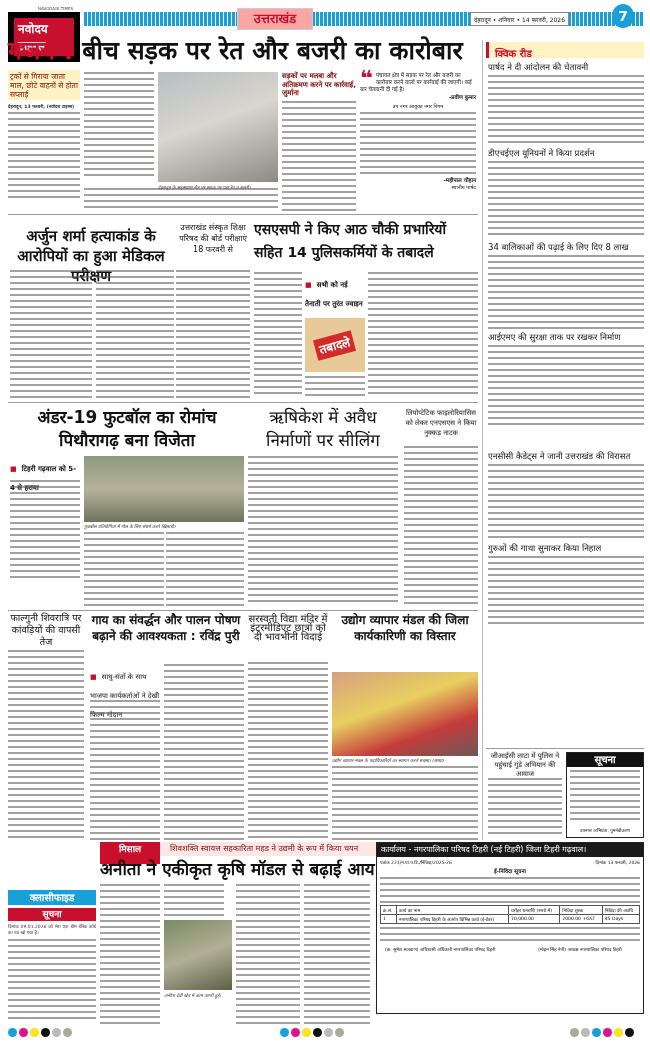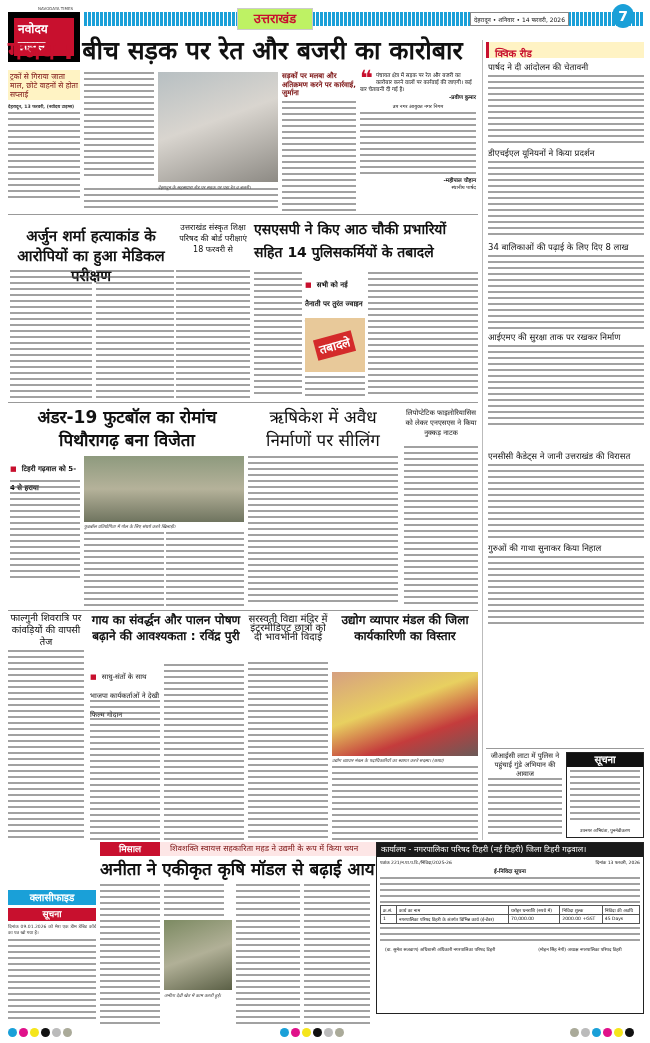--- a/index.html
+++ b/index.html
@@ -3,21 +3,21 @@
 <meta charset="utf-8">
 <style>
   * { box-sizing: border-box; margin: 0; padding: 0; }
   body { width: 650px; height: 1043px; background: #fff; font-family: "DejaVu Sans", sans-serif; color: #111; position: relative; overflow: hidden; }
   .abs { position: absolute; }
   .masthead { left: 0; top: 0; width: 650px; height: 34px; }
   .logo-wrap { left: 8px; top: 6px; width: 72px; }
   .logo-small { font-size: 4px; color: #444; margin-left: 30px; height: 6px; }
   .logo { background: #c8102e; color: #fff; font-weight: bold; font-size: 12px; padding: 2px 4px; border: 6px solid #000000; }
   .stripe { left: 84px; top: 12px; width: 560px; height: 14px; background: repeating-linear-gradient(90deg, #1aa0d8 0 3px, #fff 3px 4px); }
-  .section-box { left: 237px; top: 8px; width: 76px; height: 22px; background: #bef264; border: 1px solid #ccc; text-align: center; font-weight: bold; color: #c8102e; font-size: 13px; line-height: 20px; }
+  .section-box { left: 237px; top: 8px; width: 76px; height: 22px; background: #fca5a5; border: 1px solid #ccc; text-align: center; font-weight: bold; color: #c8102e; font-size: 13px; line-height: 20px; }
   .dateline { left: 470px; top: 12px; height: 14px; background: #fff; border: 1px solid #888; font-size: 6px; padding: 2px 3px; line-height: 9px; }
   .page-num { left: 612px; top: 4px; width: 22px; height: 24px; border-radius: 50%; background: #1aa0d8; color: #fff; font-weight: bold; font-size: 14px; text-align: center; line-height: 24px; }
   .headline { font-weight: bold; color: #111; white-space: nowrap; }
   .red { color: #c8102e; }
   .txt { font-size: 4.6px; line-height: 6.4px; color: #333; text-align: justify; overflow: hidden; }
   .txt::after { content: ""; }
   .lines { background: repeating-linear-gradient(180deg, #555 0 1.6px, transparent 1.6px 6px); opacity: .55; }
   .photo { background: linear-gradient(135deg, #9aa 0%, #cbb 40%, #788 100%); }
   .caption { font-size: 4.5px; color: #333; font-style: italic; }
   .box-yellow { background: #fff3c4; }
@@ -168,21 +168,21 @@
 <div class="abs rule-h" style="left:486px;top:748px;width:158px;"></div>
 <div class="abs" style="left:488px;top:752px;width:74px;font-size:7px;line-height:9px;text-align:center;">जीआईसी लाटा में पुलिस ने पहुंचाई गुंडे अभियान की आवाज</div>
 <div class="abs lines" style="left:488px;top:778px;width:74px;height:60px;"></div>
 <div class="abs" style="left:566px;top:752px;width:78px;height:86px;border:1px solid #222;">
   <div style="background:#111;color:#fff;font-size:10px;font-weight:bold;text-align:center;line-height:14px;">सूचना</div>
   <div class="lines" style="height:54px;margin:3px;"></div>
   <div style="font-size:4.5px;text-align:center;">उपनगर अभियंता, पुनर्नवीकरण</div>
 </div>
 
 <div class="abs" style="left:100px;top:842px;width:380px;height:14px;background:#fde6e6;">
-  <span style="position:absolute;left:0;top:0;height:14px;width:60px;background:#c8102e;color:#fff;font-size:9px;font-weight:bold;text-align:center;line-height:14px;">मिसाल</span>
+  <span style="position:absolute;left:0;top:0;height:22px;width:60px;background:#c8102e;color:#fff;font-size:9px;font-weight:bold;text-align:center;line-height:14px;">मिसाल</span>
   <span style="position:absolute;left:70px;top:1px;font-size:8px;color:#7a1010;line-height:12px;">शिवशक्ति स्वायत्त सहकारिता महड ने उद्यमी के रूप में किया चयन</span>
 </div>
 <div class="abs headline" style="left:100px;top:858px;width:270px;font-size:17px;line-height:22px;text-align:center;">अनीता ने एकीकृत कृषि मॉडल से बढ़ाई आय</div>
 <div class="abs lines" style="left:100px;top:884px;width:60px;height:140px;"></div>
 <div class="abs lines" style="left:164px;top:884px;width:60px;height:32px;"></div>
 <div class="abs photo" style="left:164px;top:920px;width:68px;height:70px;background:linear-gradient(160deg,#7c8a62 0%,#b1b097 50%,#5b6046 100%);"></div>
 <div class="abs caption" style="left:164px;top:992px;width:68px;">अनीता देवी खेत में काम करती हुईं।</div>
 <div class="abs lines" style="left:236px;top:884px;width:64px;height:140px;"></div>
 <div class="abs lines" style="left:304px;top:884px;width:66px;height:140px;"></div>
 

